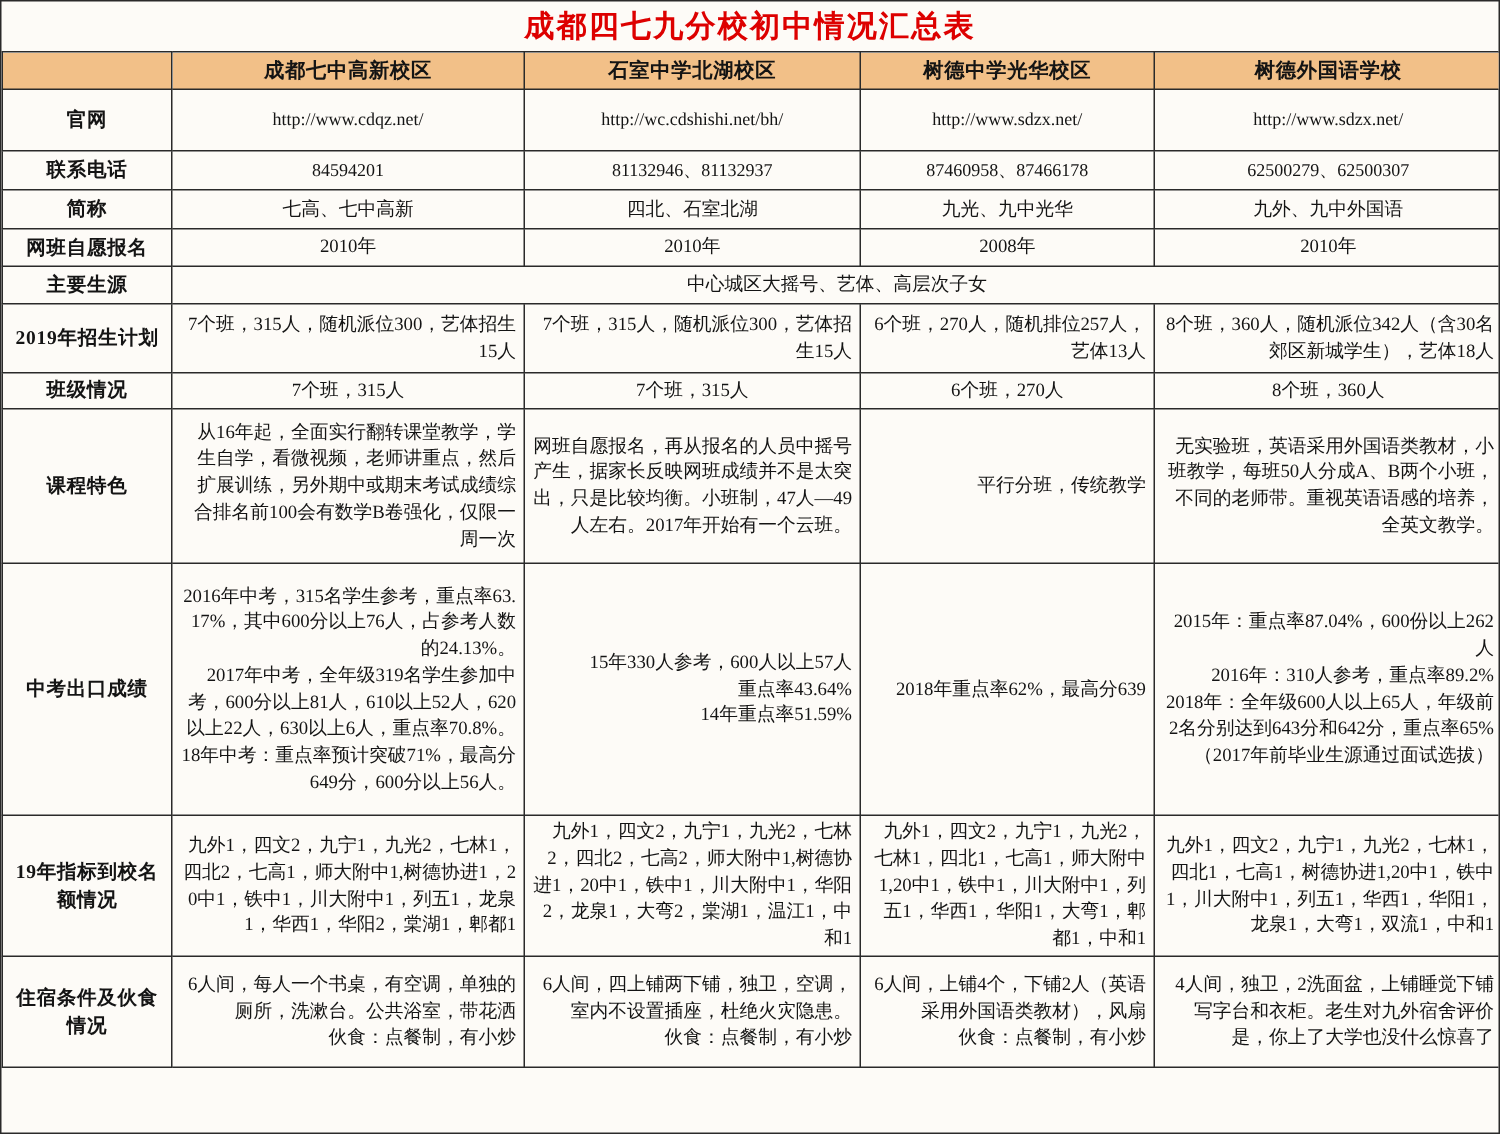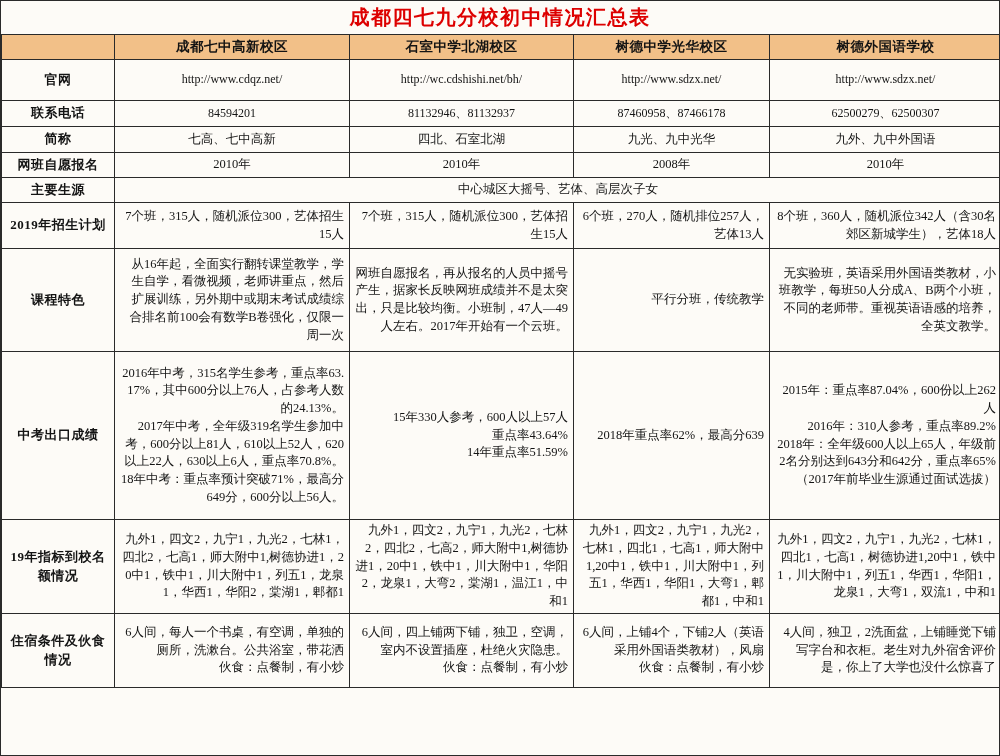--- a/index.html
+++ b/index.html
@@ -116,20 +116,27 @@
     </tr>
 
     <tr class="r-plan">
       <td class="label">2019年招生计划</td>
       <td class="left">7个班，315人，随机派位300，艺体招生15人</td>
       <td class="left">7个班，315人，随机派位300，艺体招生15人</td>
       <td class="left">6个班，270人，随机排位257人，艺体13人</td>
       <td class="left">8个班，360人，随机派位342人（含30名郊区新城学生），艺体18人</td>
     </tr>
 
+    <tr class="r-class">
+      <td class="label">班级情况</td>
+      <td>7个班，315人</td>
+      <td>7个班，315人</td>
+      <td>6个班，270人</td>
+      <td>8个班，360人</td>
+    </tr>
 
     <tr class="r-course">
       <td class="label">课程特色</td>
       <td class="left">从16年起，全面实行翻转课堂教学，学生自学，看微视频，老师讲重点，然后扩展训练，另外期中或期末考试成绩综合排名前100会有数学B卷强化，仅限一周一次</td>
       <td class="left">网班自愿报名，再从报名的人员中摇号产生，据家长反映网班成绩并不是太突出，只是比较均衡。小班制，47人—49人左右。2017年开始有一个云班。</td>
       <td class="left">平行分班，传统教学</td>
       <td class="left">无实验班，英语采用外国语类教材，小班教学，每班50人分成A、B两个小班，不同的老师带。重视英语语感的培养，全英文教学。</td>
     </tr>
 
 

